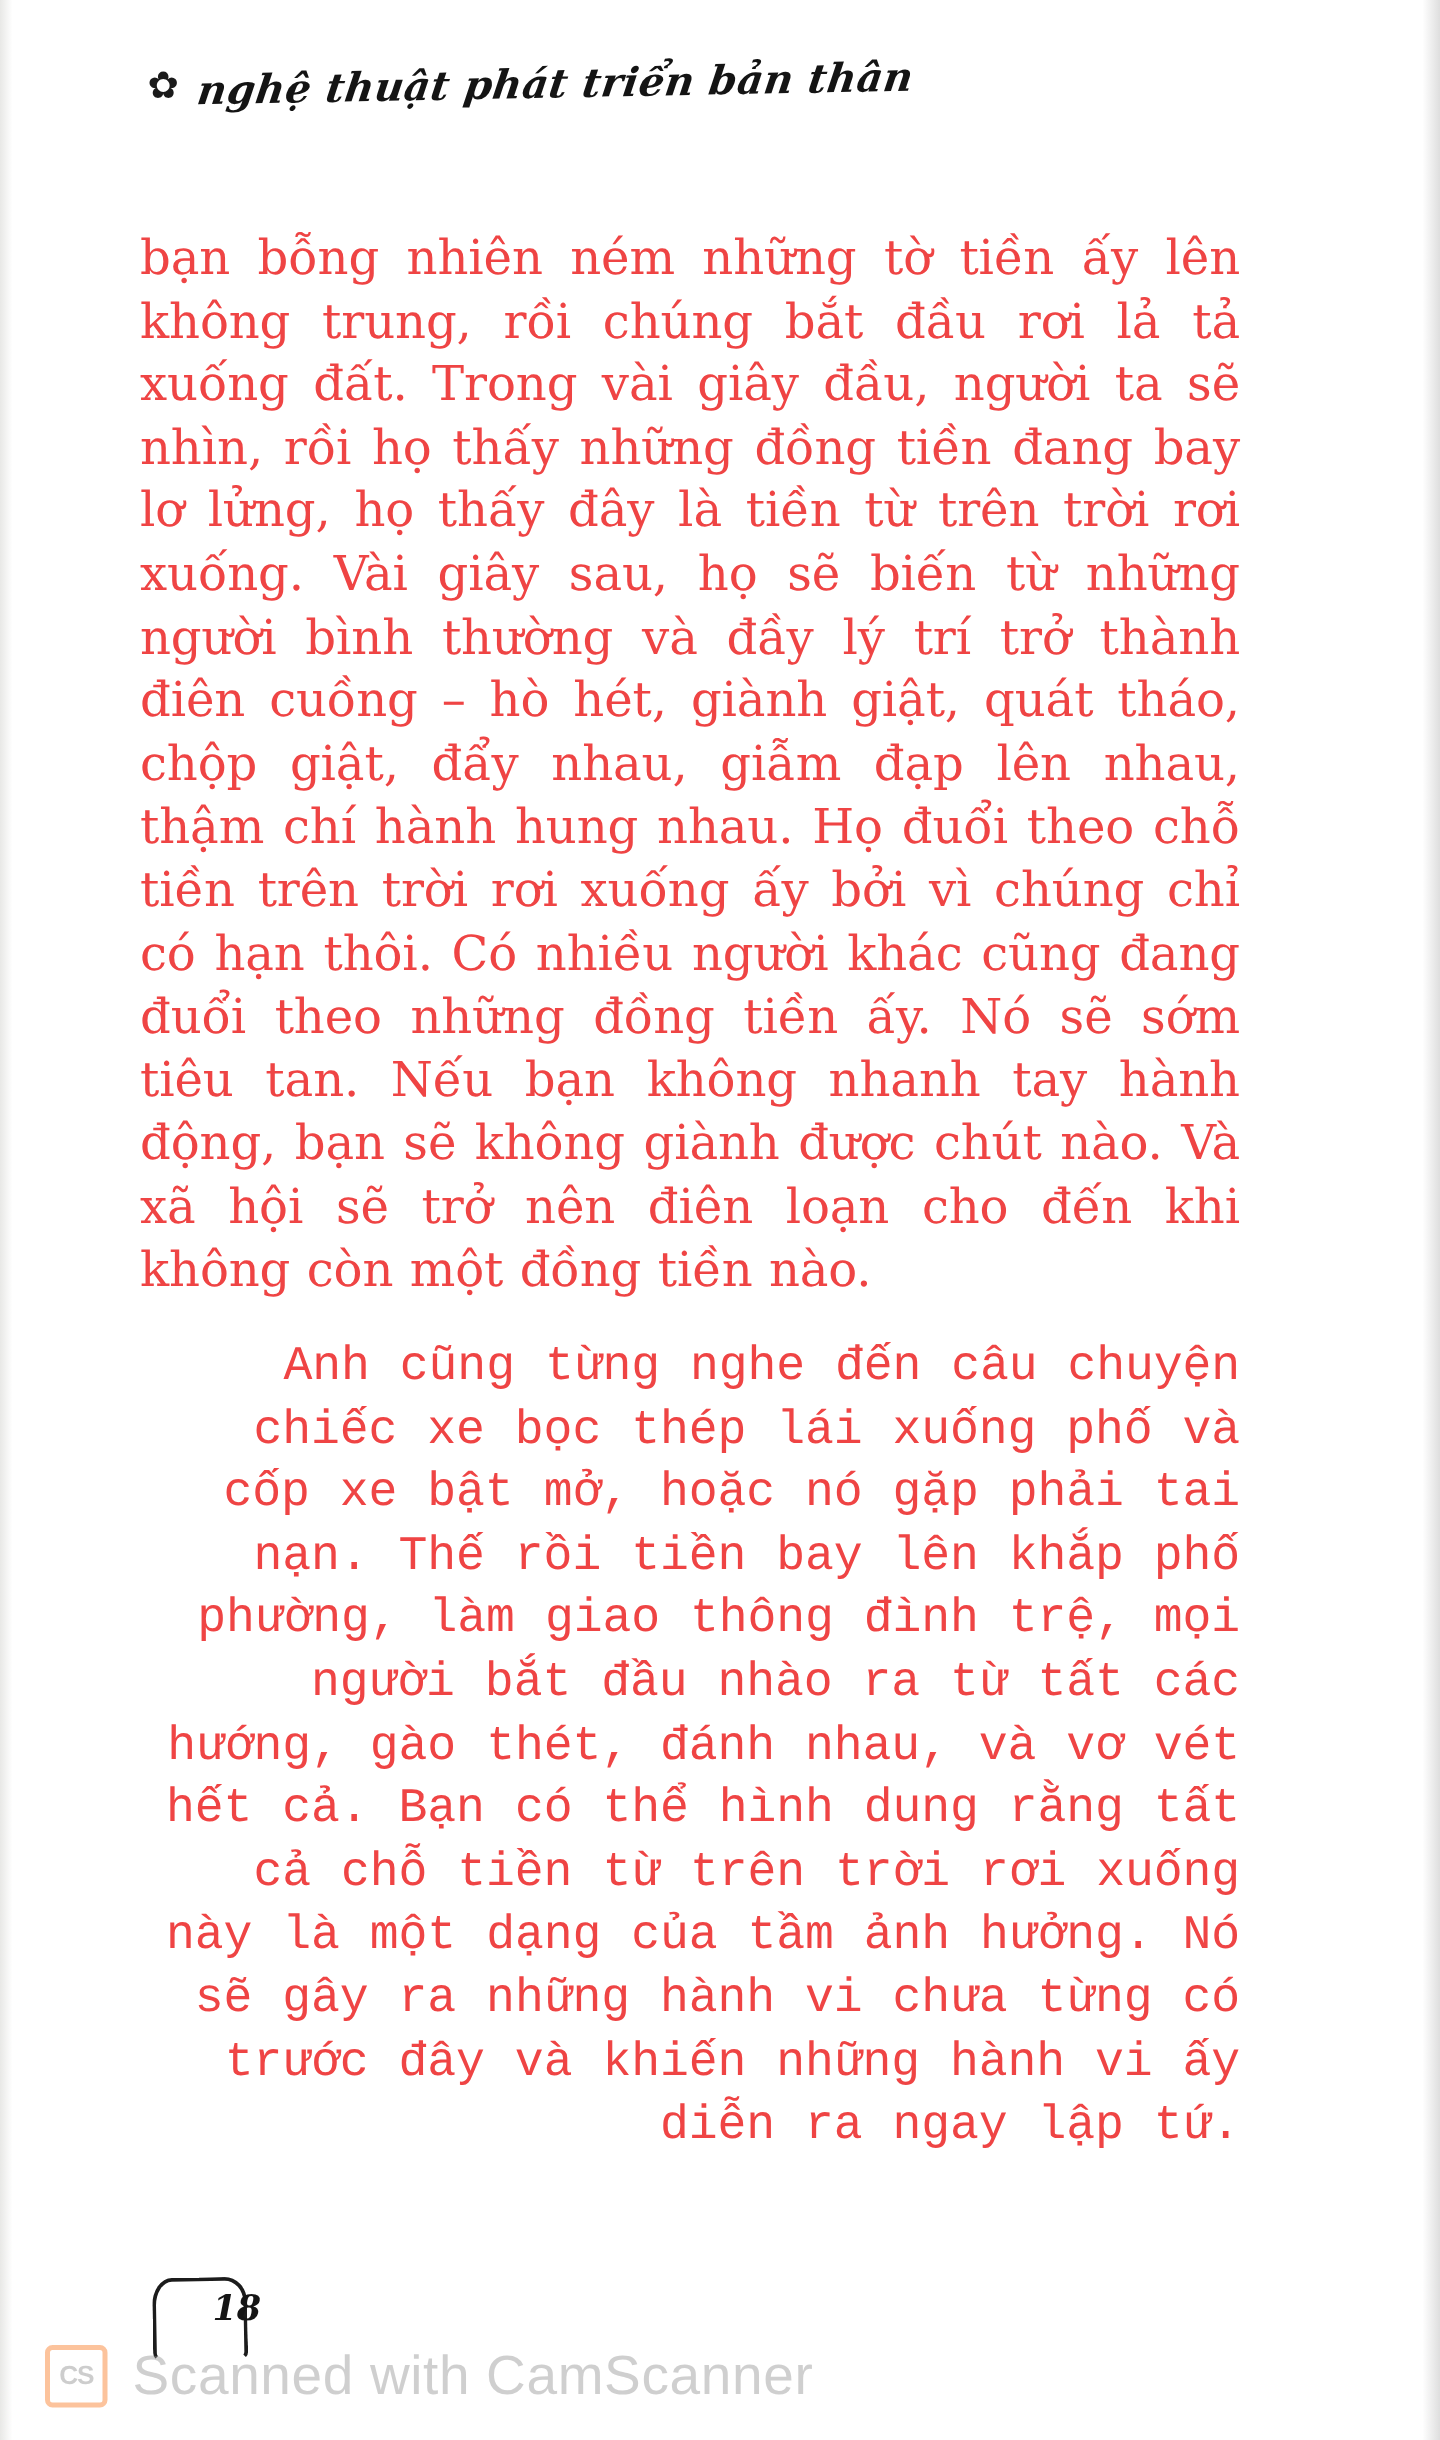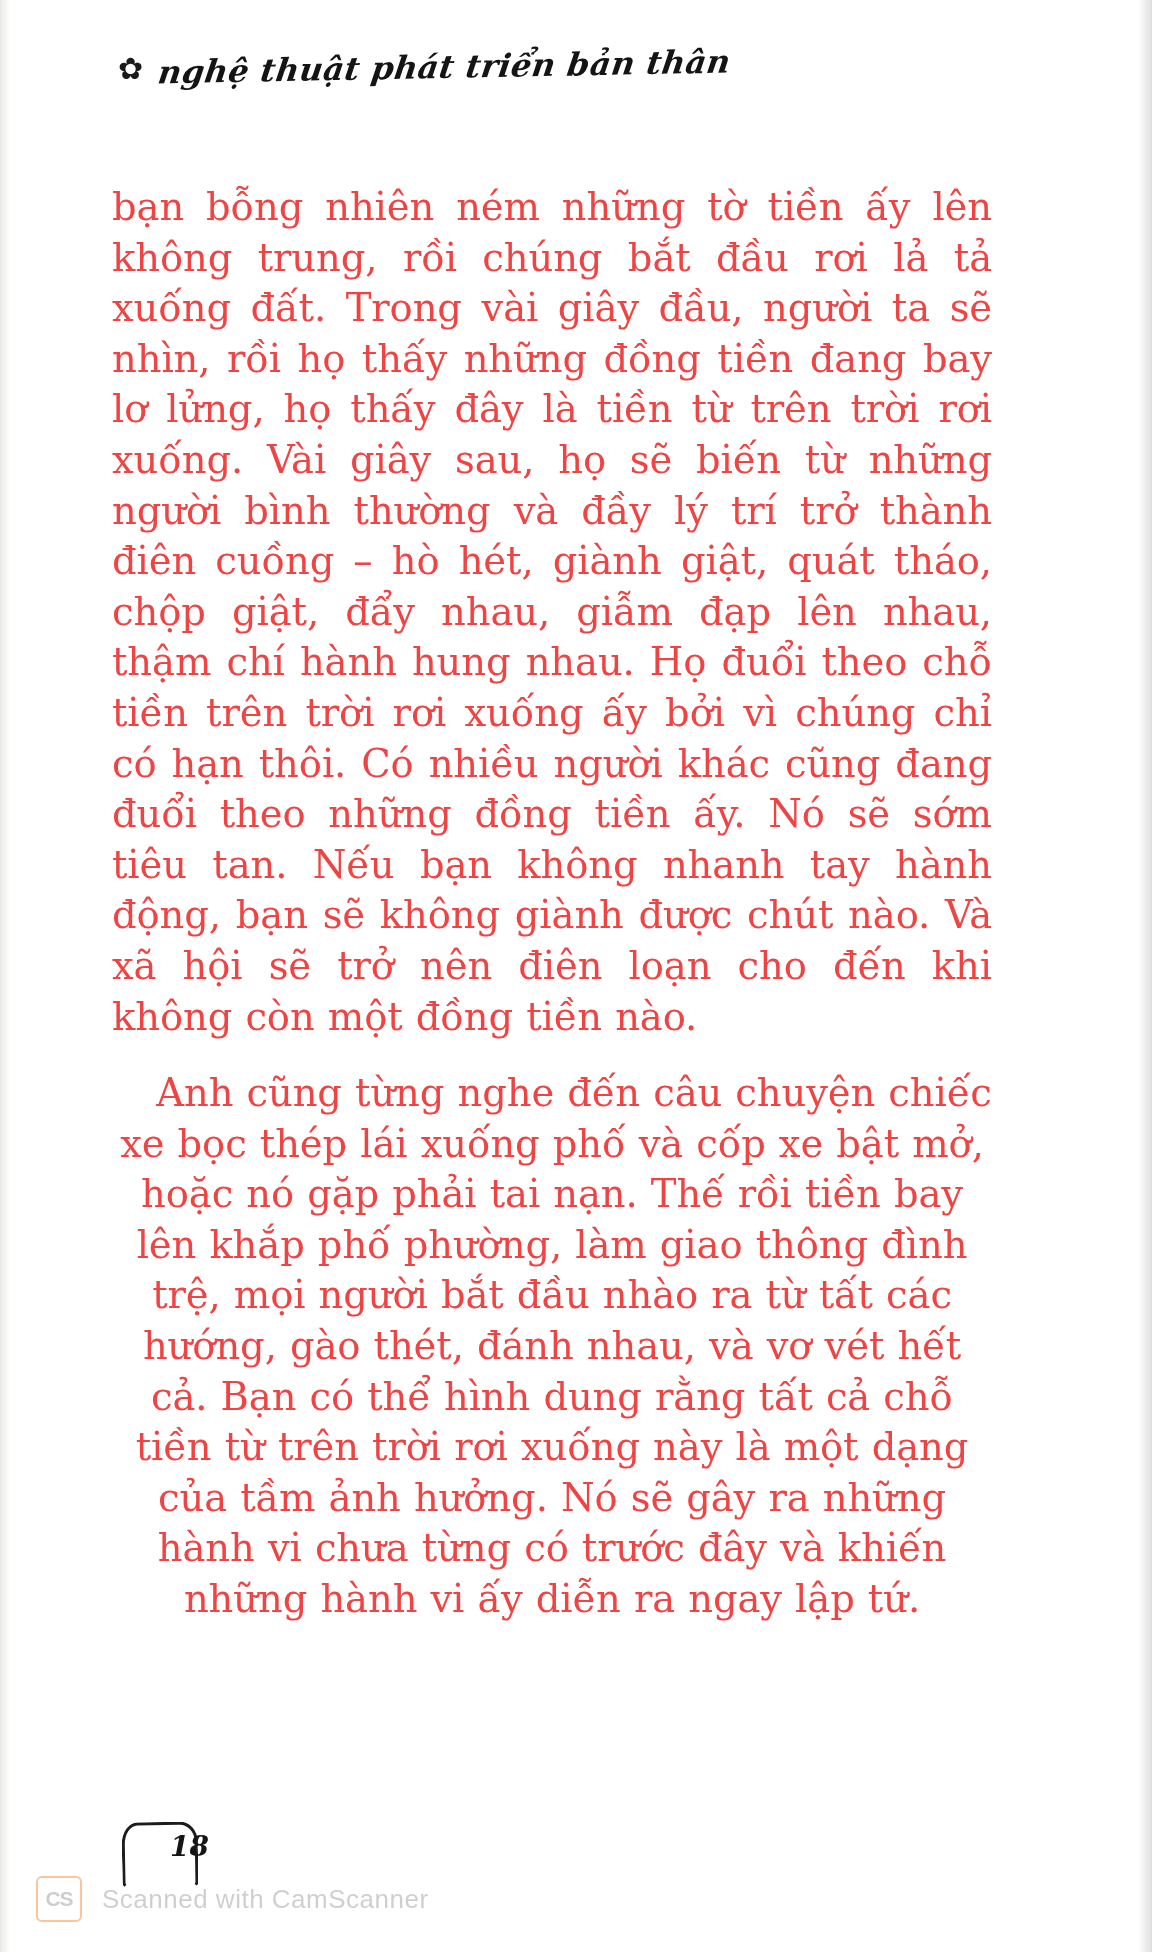--- a/index.html
+++ b/index.html
@@ -81,21 +81,22 @@
     text-align: justify;
     text-justify: inter-word;
     letter-spacing: -0.1px;
     word-spacing: 1px;
   }
   .para + .para {
     margin-top: 26px;
     text-indent: 44px;
   }
   .para.last {
-    text-align: center;
+    text-align: right;
+    font-family: Liberation Mono, monospace;
   }
 
   
   .page-number-badge {
     position: absolute;
     left: 122px;
     top: 1822px;
     width: 76px;
     height: 66px;
   }
@@ -129,34 +130,34 @@
     left: 36px;
     top: 1876px;
     display: flex;
     align-items: center;
     gap: 20px;
     opacity: 0.42;
   }
   .cs-logo {
     width: 42px;
     height: 42px;
-    border: 2px solid #f97316;
+    border: 4px solid #f97316;
     border-radius: 6px;
     display: flex;
     align-items: center;
     justify-content: center;
     font-family: "Liberation Sans", sans-serif;
     font-weight: 700;
     font-size: 21px;
     color: #8a8a8a;
     letter-spacing: -1px;
   }
   .cs-text {
     font-family: "Liberation Sans", sans-serif;
-    font-size: 26px;
+    font-size: 44px;
     color: #8f8f8f;
     letter-spacing: 0.5px;
     white-space: nowrap;
   }
 </style>
 </head>
 <body>
 
 <div id="page">
 

